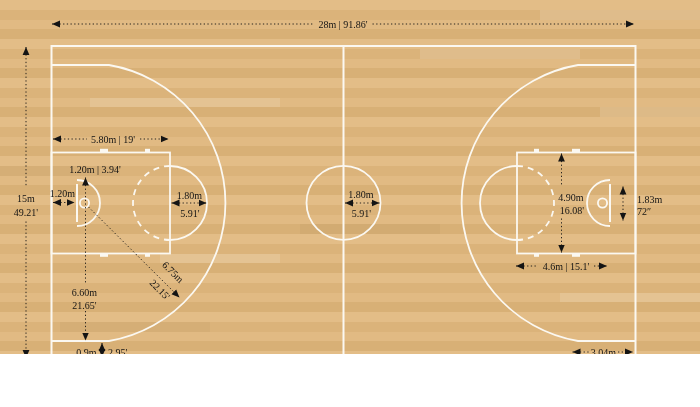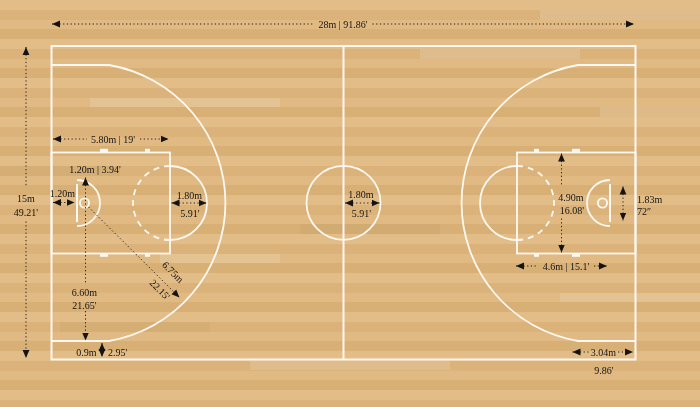--- a/index.html
+++ b/index.html
@@ -1,16 +1,16 @@
 <!DOCTYPE html>
 <html style="--floor: #e0b982; --stripe1: #e3bd87; --stripe2: #dbb37a; --stripe3: #e1ba83; --stripe4: #d8b076; --line: #fbf8f1; --ann: #141414;"><head>
 <meta charset="utf-8">
 <style>
   html,body{margin:0;padding:0;background:#fff;}
-  #stage{width:700px;height:407px;overflow:hidden;position:relative;}
+  #stage{width:700px;height:354px;overflow:hidden;position:relative;}
   svg{display:block;}
   
   .cl{fill:none;stroke:var(--line,#fbf8f1);stroke-width:2;}
   .cl2{fill:none;stroke:var(--line,#fbf8f1);stroke-width:1.8;}
   .cl2d{fill:none;stroke:var(--line,#fbf8f1);stroke-width:1.8;stroke-dasharray:6 5;}
   .tick{fill:var(--line,#fbf8f1);}
   
   .dim{fill:none;stroke:var(--ann,#141414);stroke-width:0.9;stroke-dasharray:1.3 2.4;}
   #ah path{fill:var(--ann,#141414);stroke:none;}
   svg text{font-family:"Liberation Serif","DejaVu Serif",serif;font-size:10px;fill:var(--ann,#141414);}

